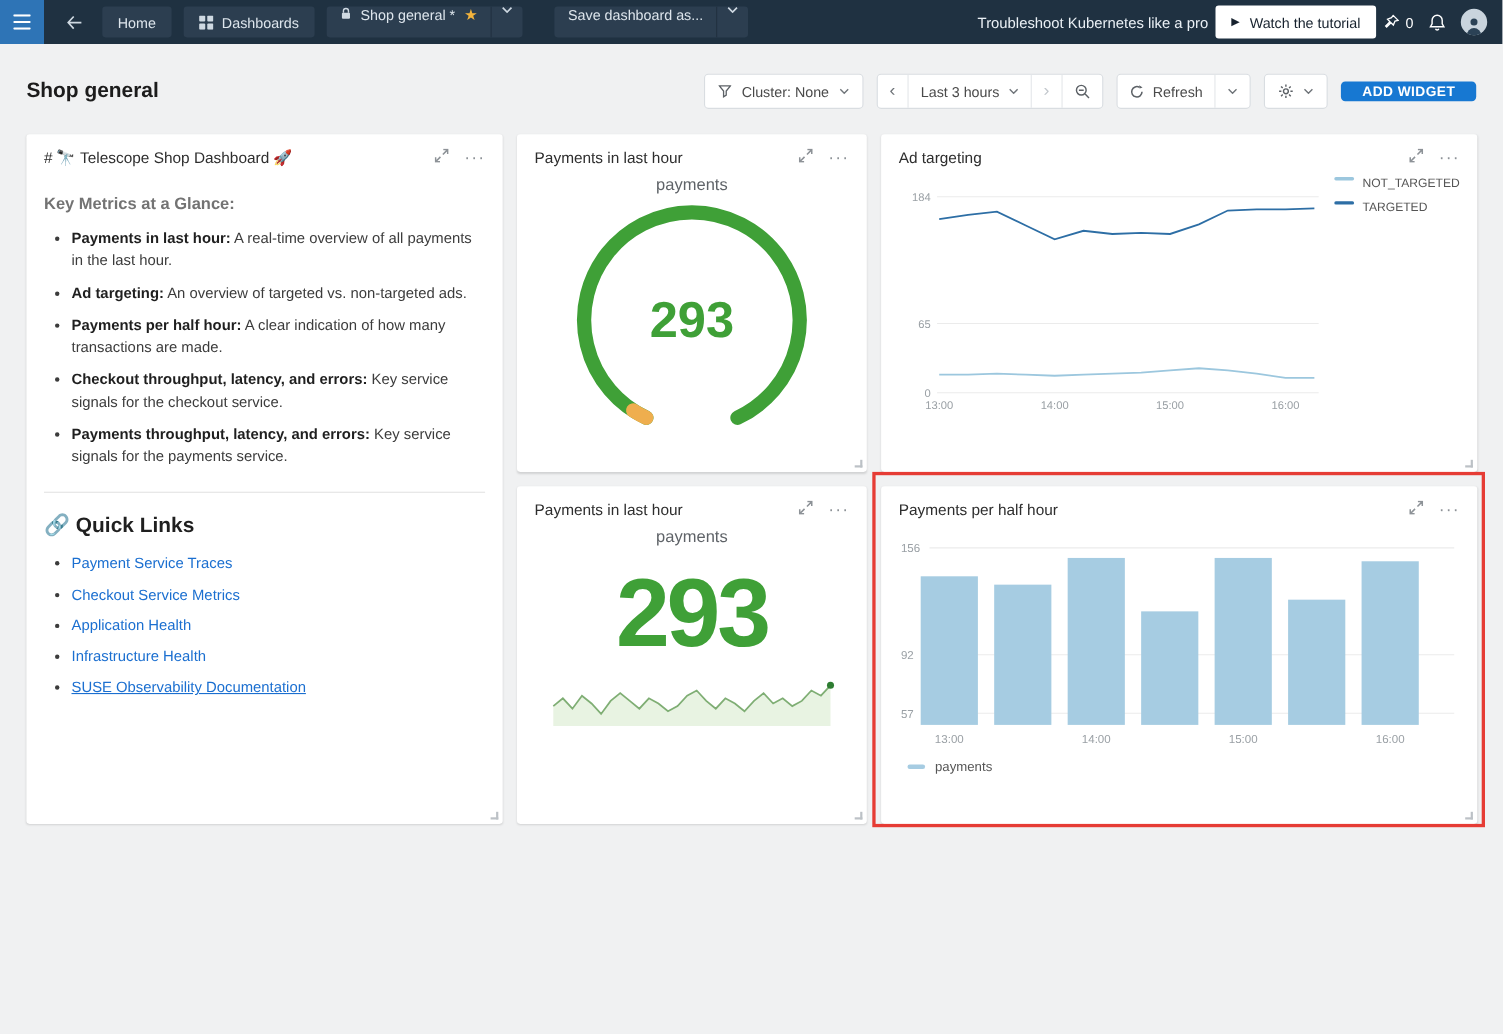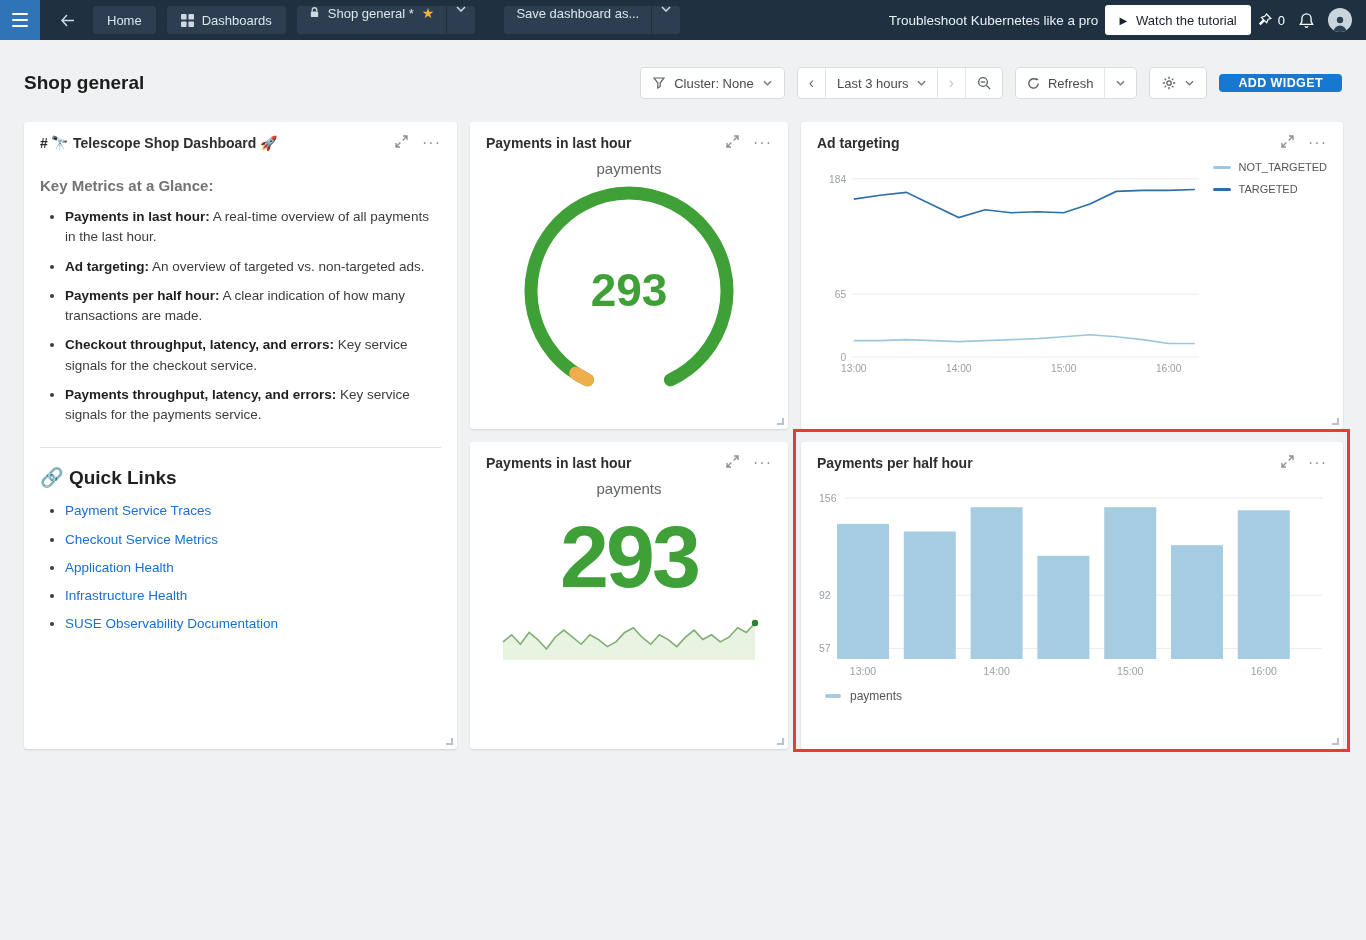--- a/index.html
+++ b/index.html
@@ -33,49 +33,49 @@
 .ctrl-group>button:first-child{border-left:none}
 .chev{font-size:16px;color:#6f7479;line-height:1}
 .dis{color:#c3c8cd}
 .add-widget{background:#1778d2;color:#fff;height:18px;border-radius:4px;padding:0 19px;font-size:12.5px;font-weight:700;letter-spacing:.4px}
 
 
 .grid{display:grid;grid-template-columns:433px 318px 542px;grid-template-rows:307px 307px;gap:13px;margin:22px 24px 0}
 .card{background:#fff;border-radius:3px;box-shadow:0 1px 2px rgba(0,0,0,.13);position:relative;padding:13px 16px}
 .md-card{grid-row:1/3}
 .card-head{display:flex;align-items:flex-start}
-.card-title{font-size:14px;color:#2e2e2e;font-weight:700}
+.card-title{font-size:14px;color:#2e2e2e;font-weight:400}
 .card-actions{margin-left:auto;display:flex;align-items:center;gap:14px;color:#8d9297}
 .dots{font-size:16px;color:#8d9297;letter-spacing:1px;line-height:.5}
 .resize{position:absolute;right:4px;bottom:4px;width:7px;height:7px;border-right:2px solid #bcc1c6;border-bottom:2px solid #bcc1c6}
 
 
 .md-body{padding-top:4px}
 .md-body h2{font-size:19px;color:#1f1f1f;margin:18px 0 12px;font-weight:700}
 .md-body p{font-size:13.5px;color:#3c3c3c;line-height:1.5}
 .md-body h3{font-size:15px;color:#737373;margin:22px 0 13px;font-weight:700}
 .md-body ul{padding-left:25px}
 .md-body li{font-size:13.5px;color:#3c3c3c;line-height:1.5;margin-bottom:9px}
 .md-body li b{color:#1f1f1f}
 .md-divider{border:none;border-top:1px solid #e3e3e3;margin:22px 0 16px}
 .links{list-style:disc}
 .links li{margin-bottom:8px}
 .links a{color:#1b6fd0;text-decoration:none;font-size:13.5px}
-.links a.underline{}
+.links a.underline{text-decoration:underline}
 
 
 .metric-label{text-align:center;font-size:15px;color:#5f6368;margin-top:9px}
 .gauge-wrap{position:relative;width:230px;margin:2px auto 0}
 .gauge-num{position:absolute;left:0;right:0;top:84px;text-align:center;font-size:46px;font-weight:700;color:#3fa037}
 .big-num{text-align:center;font-size:88px;font-weight:700;color:#3fa037;line-height:1;margin-top:16px;letter-spacing:-3px}
 .spark-wrap{width:260px;margin:6px auto 0}
 .tick{fill:#9aa0a5;font-size:10.5px}
 .chart-flex{display:flex;margin-top:2px}
 .legend-col{display:flex;flex-direction:column;gap:10px;padding-top:8px;margin-left:8px}
-.legend-item{display:flex;align-items:center;gap:8px;font-size:11px;color:#555}
+.legend-item{display:flex;align-items:flex-start;gap:8px;font-size:11px;color:#555}
 .swatch{width:18px;height:3px;border-radius:2px;flex:none}
 .legend-row{display:flex;align-items:center;gap:9px;font-size:12px;color:#555;margin-top:6px;padding-left:8px}
 .legend-row .swatch{height:4px;width:16px}
 .highlight{position:absolute;inset:-13px -7px -3px -8px;border:3px solid #e63c35;pointer-events:none;z-index:4}
 </style>
 </head>
 <body>
 
 <header class="navbar">
   <button class="hamburger">

